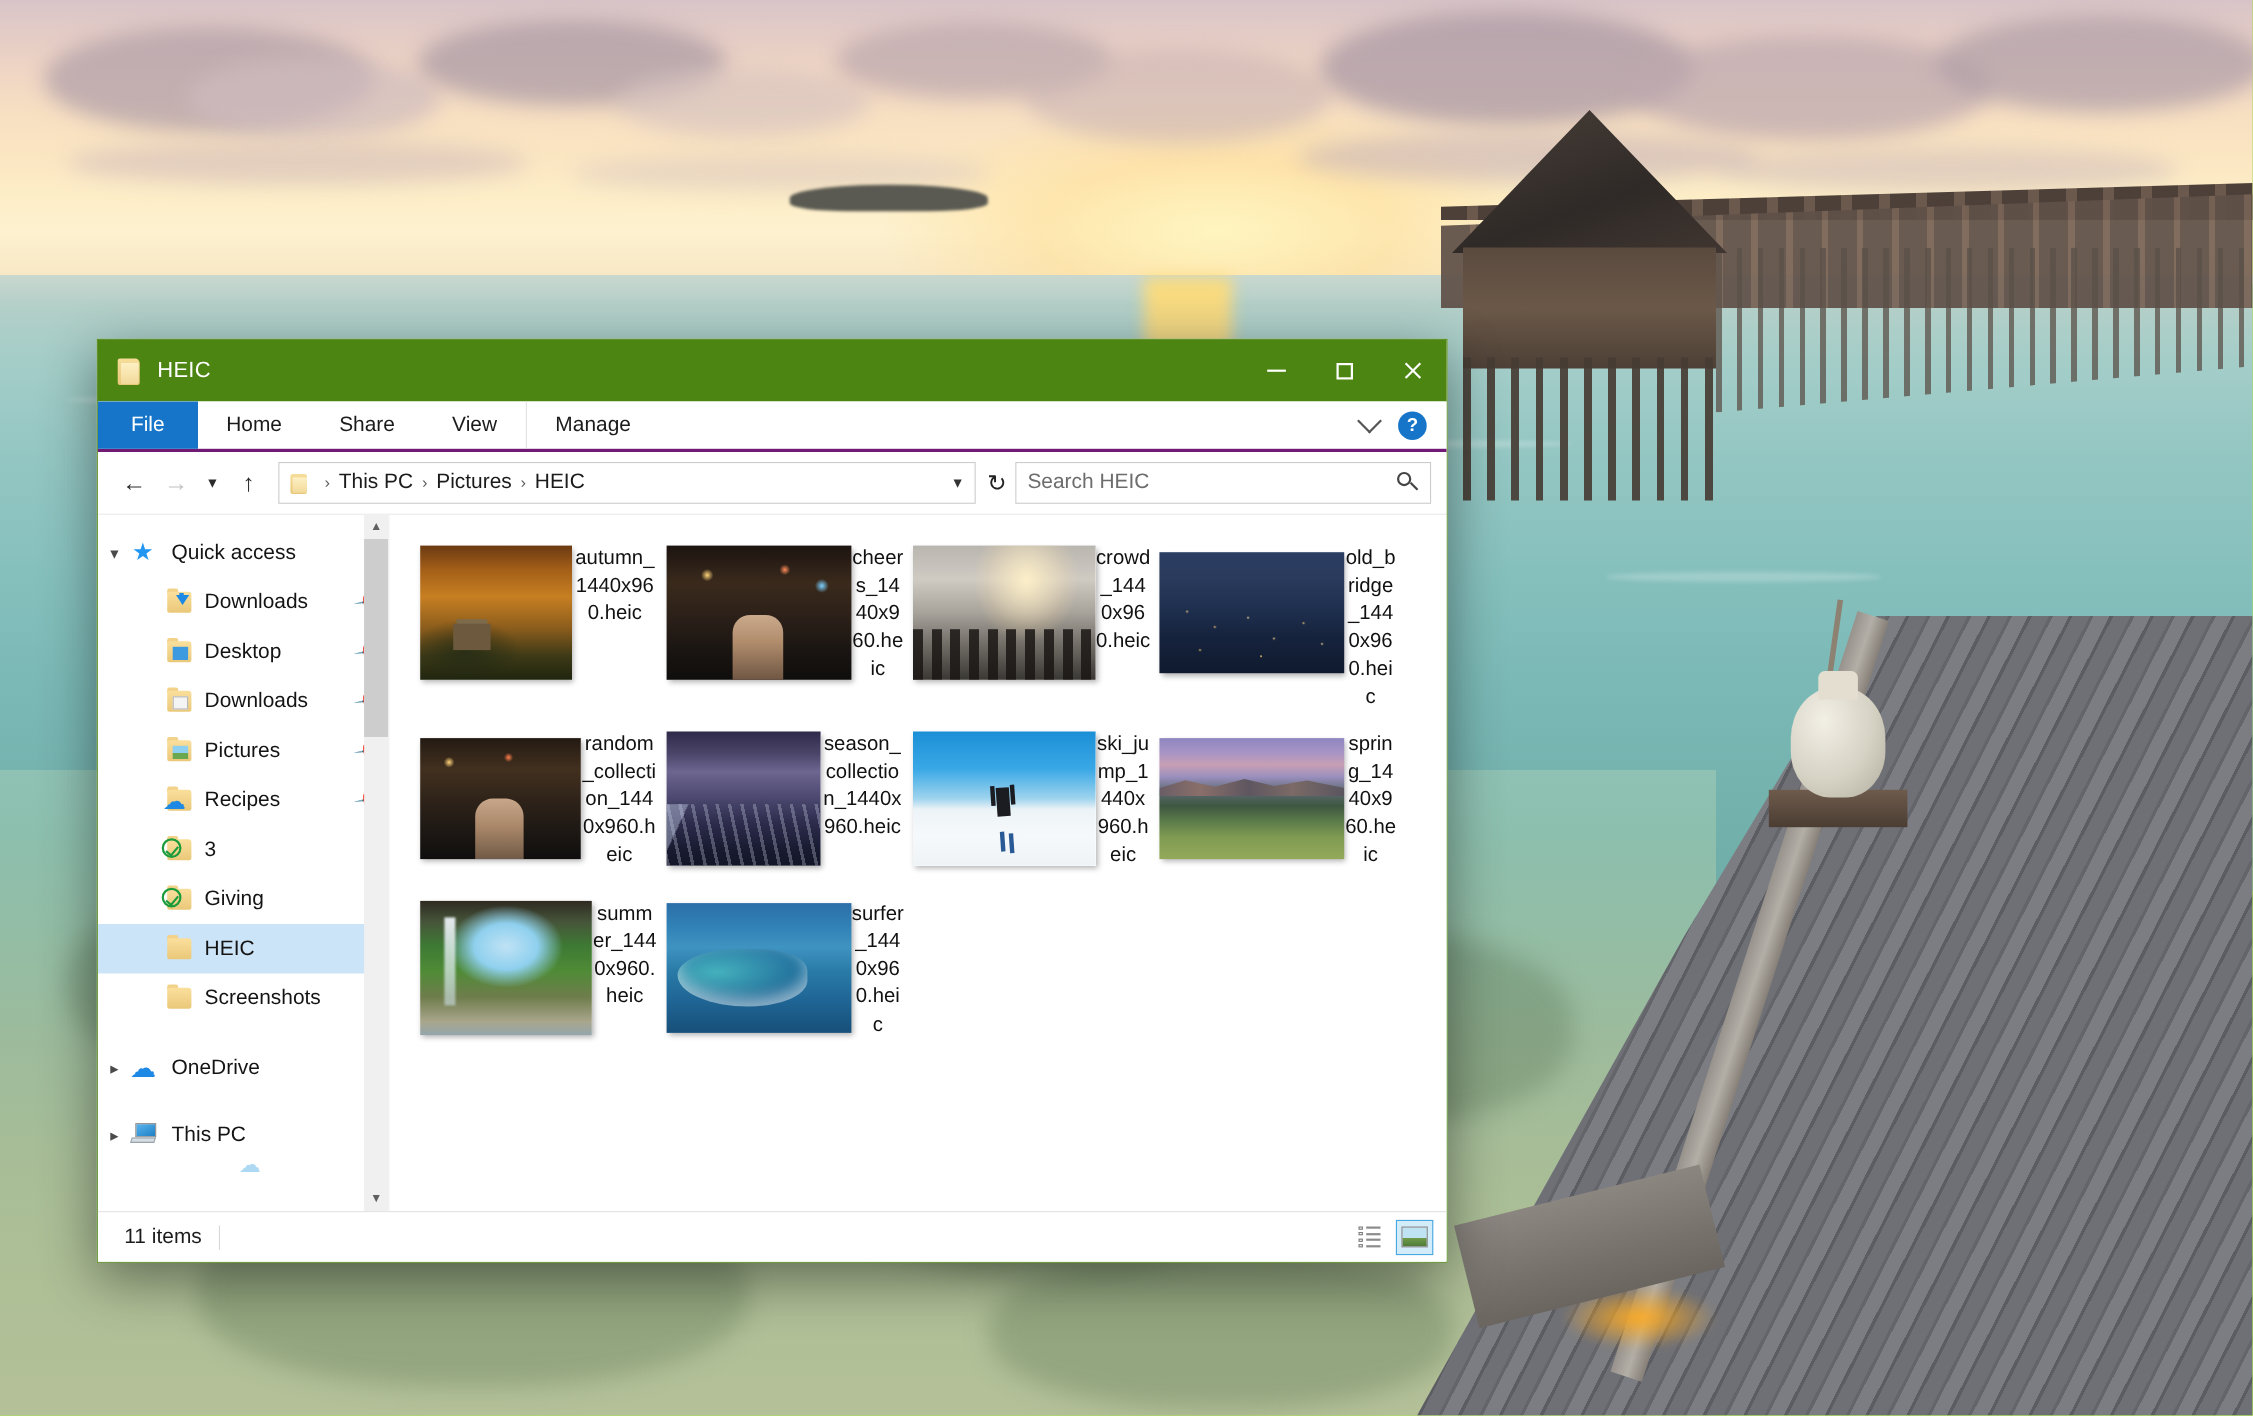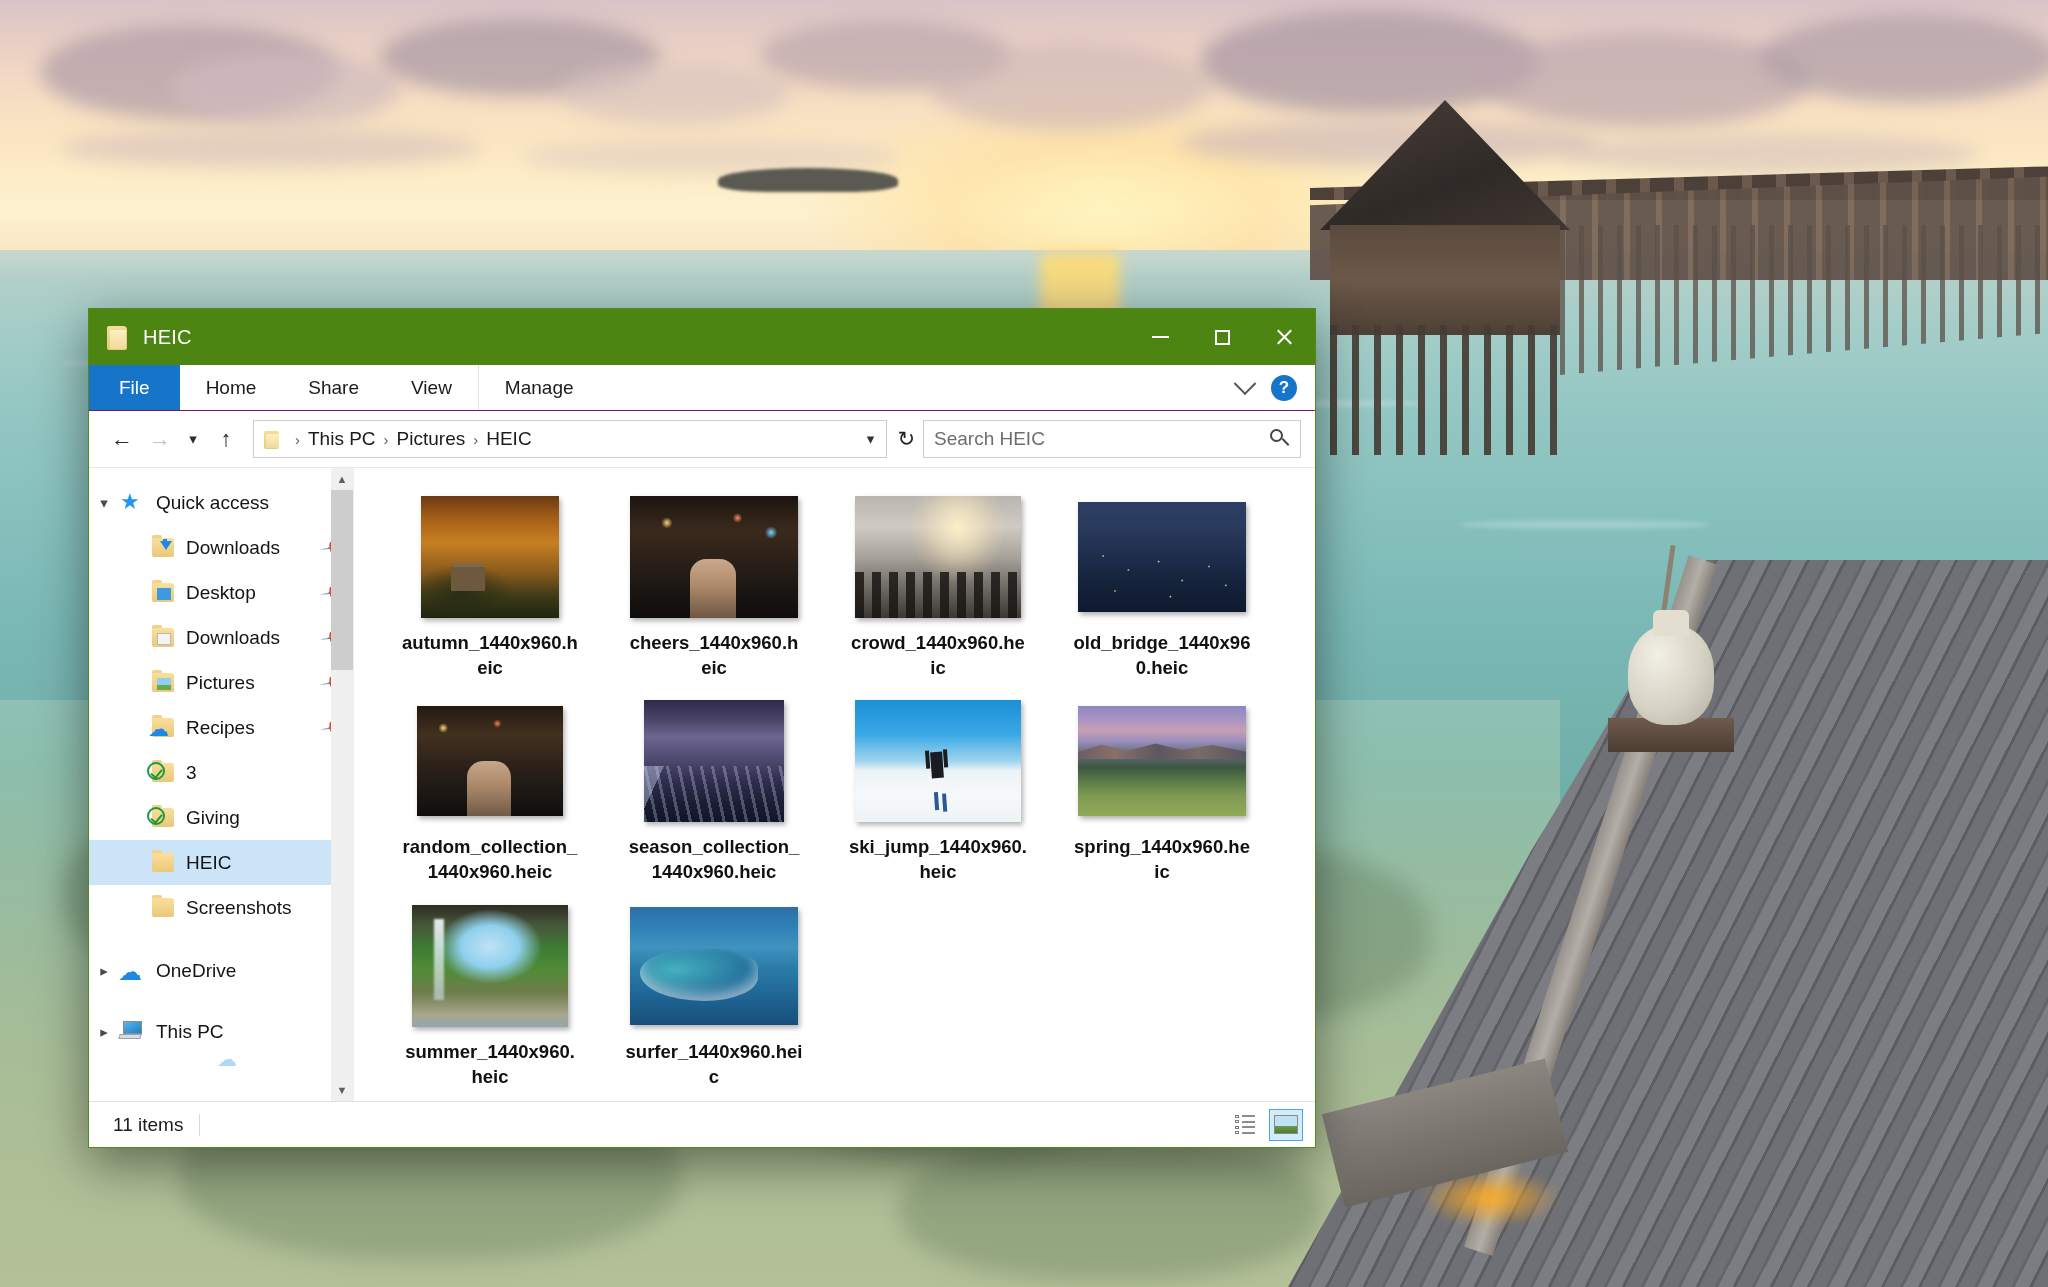--- a/index.html
+++ b/index.html
@@ -230,21 +230,21 @@
     content:""; position:absolute; left: 0; top: 8px;
     width: 19px; height: 2px; background: #fff;
   }
   .glyph-close:before { transform: rotate(45deg); }
   .glyph-close:after  { transform: rotate(-45deg); }
 
   
   .ribbon {
     height: 46px;
     background: #ffffff;
-    border-bottom: 1px solid #701a75;
+    border-bottom: 3px solid #701a75;
     display: flex;
     align-items: stretch;
     flex: 0 0 auto;
   }
   .tab {
     display: flex; align-items: center;
     padding: 0 26px;
     font-size: 19px;
     color: #1b1b1b;
   }
@@ -502,23 +502,20 @@
   }
   .grid {
     display: flex;
     flex-wrap: wrap;
     gap: 0px;
   }
   .cell {
     width: 224px;
     padding: 4px 4px 14px 4px;
     display: flex;
-    flex-direction: column;
-    align-items: center;
-    font-weight: bold;
   }
   .thumbwrap {
     width: 182px; height: 126px;
     display: flex; align-items: center; justify-content: center;
     margin-bottom: 10px;
   }
   .thumb {
     box-shadow: 2px 3px 5px rgba(0,0,0,0.30);
     overflow: hidden;
     position: relative;

